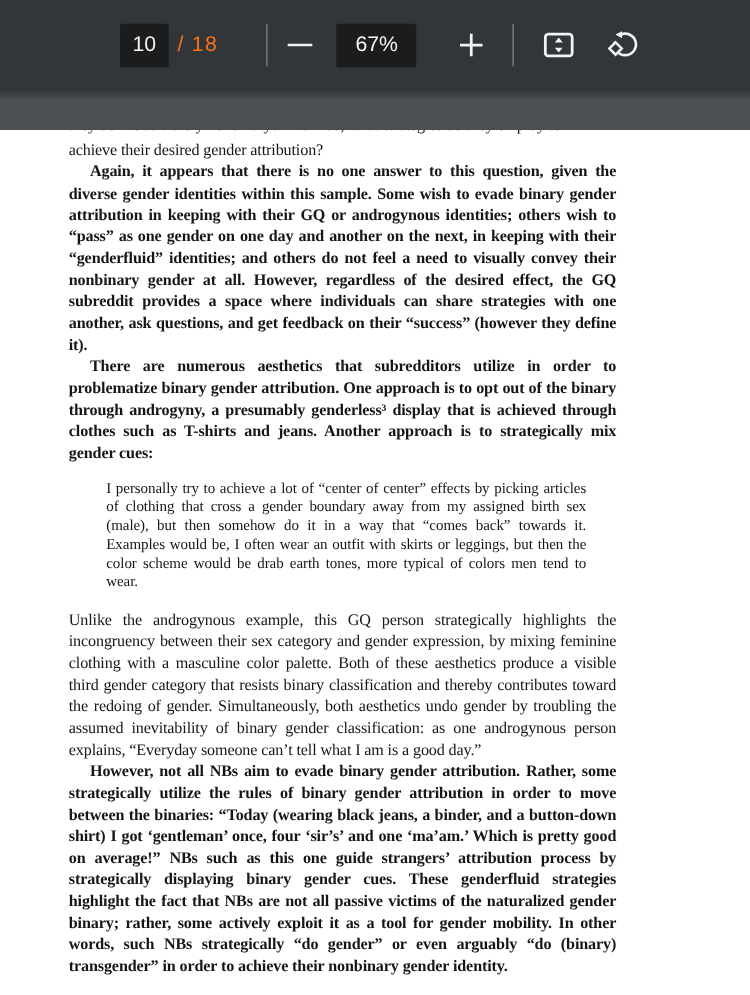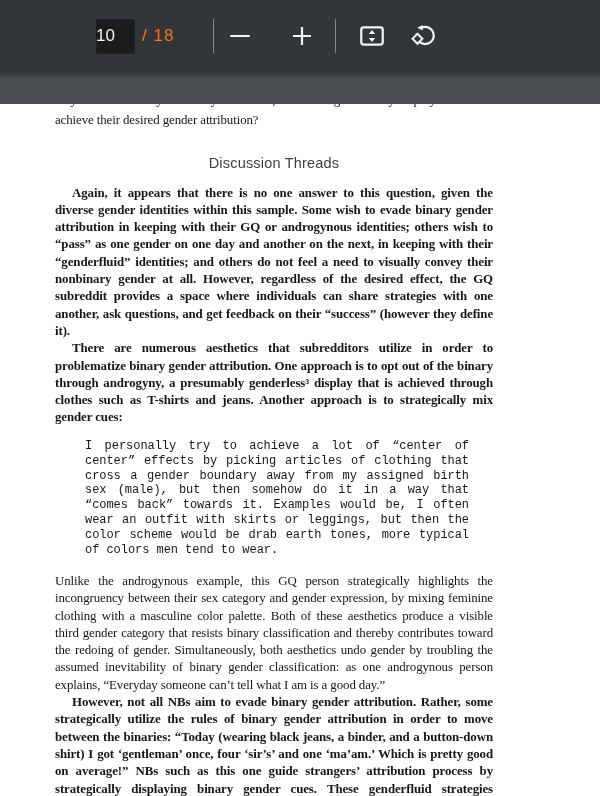--- a/index.html
+++ b/index.html
@@ -10,21 +10,21 @@
   .toolbar {
     height: 72px; width: 600px;
     background: #323639;
     display: flex; align-items: center;
     padding-left: 96px;
     position: relative; z-index: 5;
   }
   .num-box {
     background: #1a1c1d; color: #f1f3f4;
     border: none; outline: none; border-radius: 2px;
-    height: 35px; 
+    height: 35px; text-align: center;
     font-size: 17px; font-family: "Liberation Sans", sans-serif;
   }
   #page-input { width: 39px; margin-right: 7px; }
   #zoom-input { width: 64px; margin-left: 11px; }
   .slash-label { color: #f97316; font-size: 17px; letter-spacing: 1px; white-space: pre; }
   .tb-sep { width: 1px; height: 34px; background: #84888b; }
   .sep1 { margin-left: 39px; }
   .sep2 { margin-left: 15px; }
   .tb-btn {
     background: transparent; border: none; padding: 0;
@@ -72,36 +72,37 @@
   .doc-heading {
     font-family: "Liberation Sans", sans-serif;
     font-size: 14.5px; color: #3d4043; font-weight: 400;
     text-align: center; letter-spacing: 0.2px;
     margin-top: 26px; margin-bottom: 12px;
   }
   .para { }
   .para.indent { text-indent: 17px; font-weight: bold; }
   .blockquote {
     margin: 12px 0 15px 30px; width: 384px;
-    font-size: 12px; line-height: 14.9px; letter-spacing: -0.05px; font-family: Liberation Mono, monospace;
+    font-size: 12px; line-height: 14.9px; letter-spacing: -0.05px;
   }
 </style>
 </head>
 <body>
 
 <div class="toolbar">
   <input id="page-input" class="num-box" type="text" value="10" style="">
   <span class="slash-label">/ 18</span>
 
   <div class="tb-sep sep1"></div>
 
   <button class="tb-btn btn-minus">
     <span class="minus-bar"></span>
   </button>
 
+  <input id="zoom-input" class="num-box" type="text" value="67%" style="">
 
   <button class="tb-btn btn-plus">
     <svg width="22" height="22" viewBox="0 0 22 22">
       <path d="M11 2 V20 M2 11 H20" stroke="#f1f3f4" stroke-width="2.2" fill="none"></path>
     </svg>
   </button>
 
   <div class="tb-sep sep2"></div>
 
   <button class="tb-btn btn-fit">
@@ -125,21 +126,20 @@
   <div class="top-shadow"></div>
   <div class="pdf-page">
     <div class="textcol">
 
       <div class="clipped-line">
         <span class="inner">they define as visibly nonbinary? And if so, what strategies do they employ to</span>
       </div>
 
       <p class="para cont-line">achieve their desired gender attribution?</p>
 
-      <h2 class="doc-heading">Discussion Threads</h2>
 
       <p class="para indent">Again, it appears that there is no one answer to this question, given the diverse gender identities within this sample. Some wish to evade binary gender attribution in keeping with their GQ or androgynous identities; others wish to “pass” as one gender on one day and another on the next, in keeping with their “genderfluid” identities; and others do not feel a need to visually convey their nonbinary gender at all. However, regardless of the desired effect, the GQ subreddit provides a space where individuals can share strategies with one another, ask questions, and get feedback on their “success” (however they define it).</p>
 
       <p class="para indent">There are numerous aesthetics that subredditors utilize in order to problematize binary gender attribution. One approach is to opt out of the binary through androgyny, a presumably genderless³ display that is achieved through clothes such as T-shirts and jeans. Another approach is to strategically mix gender cues:</p>
 
       <div class="blockquote">I personally try to achieve a lot of “center of center” effects by picking articles of clothing that cross a gender boundary away from my assigned birth sex (male), but then somehow do it in a way that “comes back” towards it. Examples would be, I often wear an outfit with skirts or leggings, but then the color scheme would be drab earth tones, more typical of colors men tend to wear.</div>
 
       <p class="para">Unlike the androgynous example, this GQ person strategically highlights the incongruency between their sex category and gender expression, by mixing feminine clothing with a masculine color palette. Both of these aesthetics produce a visible third gender category that resists binary classification and thereby contributes toward the redoing of gender. Simultaneously, both aesthetics undo gender by troubling the assumed inevitability of binary gender classification: as one androgynous person explains, “Everyday someone can’t tell what I am is a good day.”</p>
 
       <p class="para indent">However, not all NBs aim to evade binary gender attribution. Rather, some strategically utilize the rules of binary gender attribution in order to move between the binaries: “Today (wearing black jeans, a binder, and a button-down shirt) I got ‘gentleman’ once, four ‘sir’s’ and one ‘ma’am.’ Which is pretty good on average!” NBs such as this one guide strangers’ attribution process by strategically displaying binary gender cues. These genderfluid strategies highlight the fact that NBs are not all passive victims of the naturalized gender binary; rather, some actively exploit it as a tool for gender mobility. In other words, such NBs strategically “do gender” or even arguably “do (binary) transgender” in order to achieve their nonbinary gender identity.</p>

